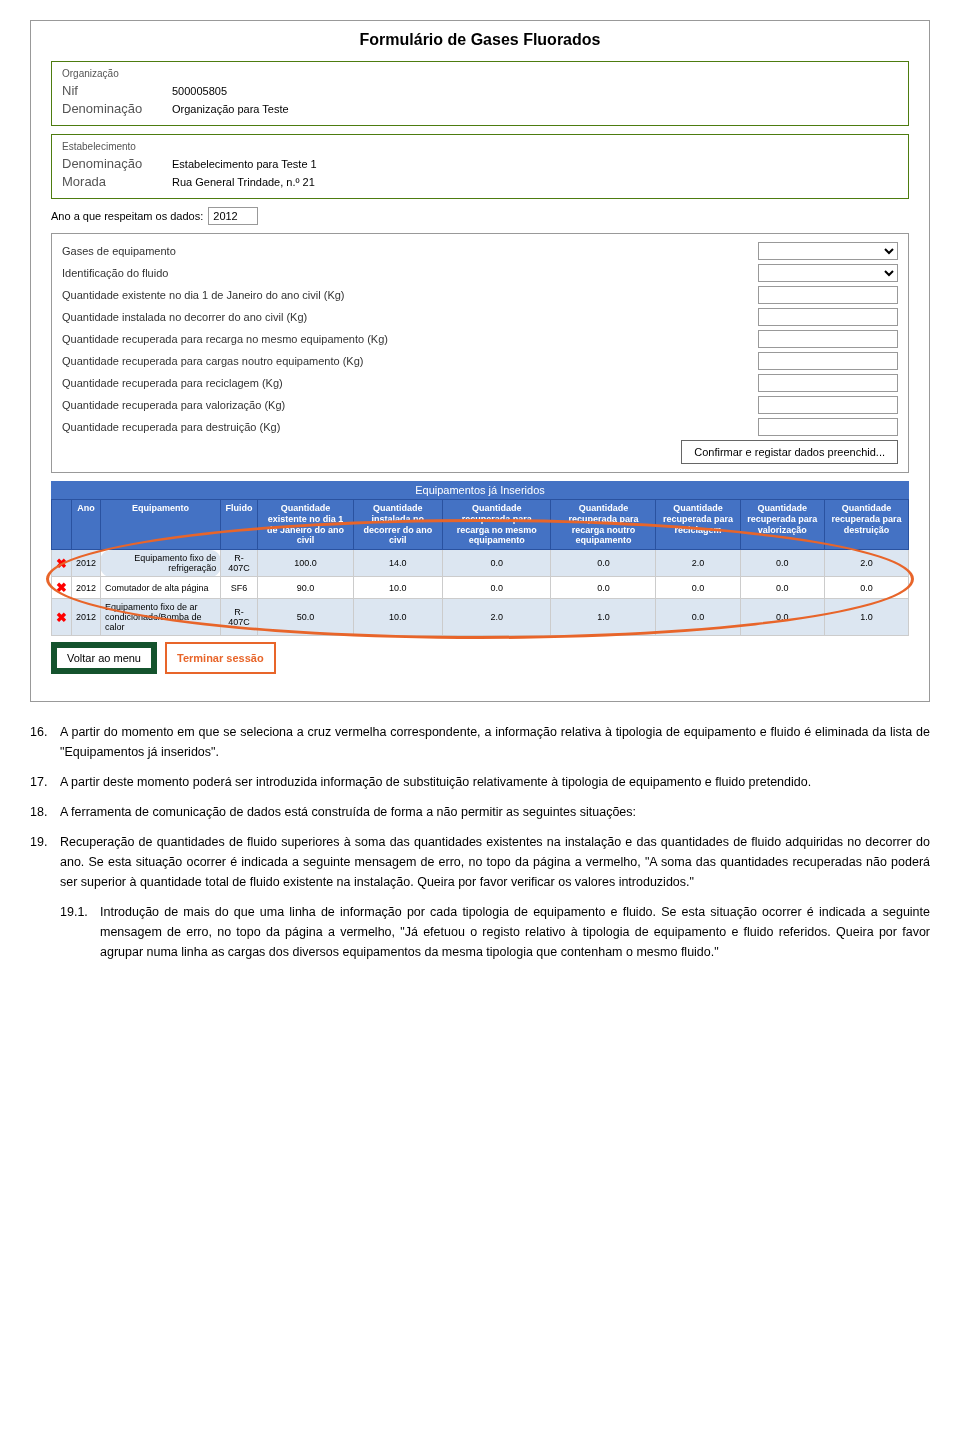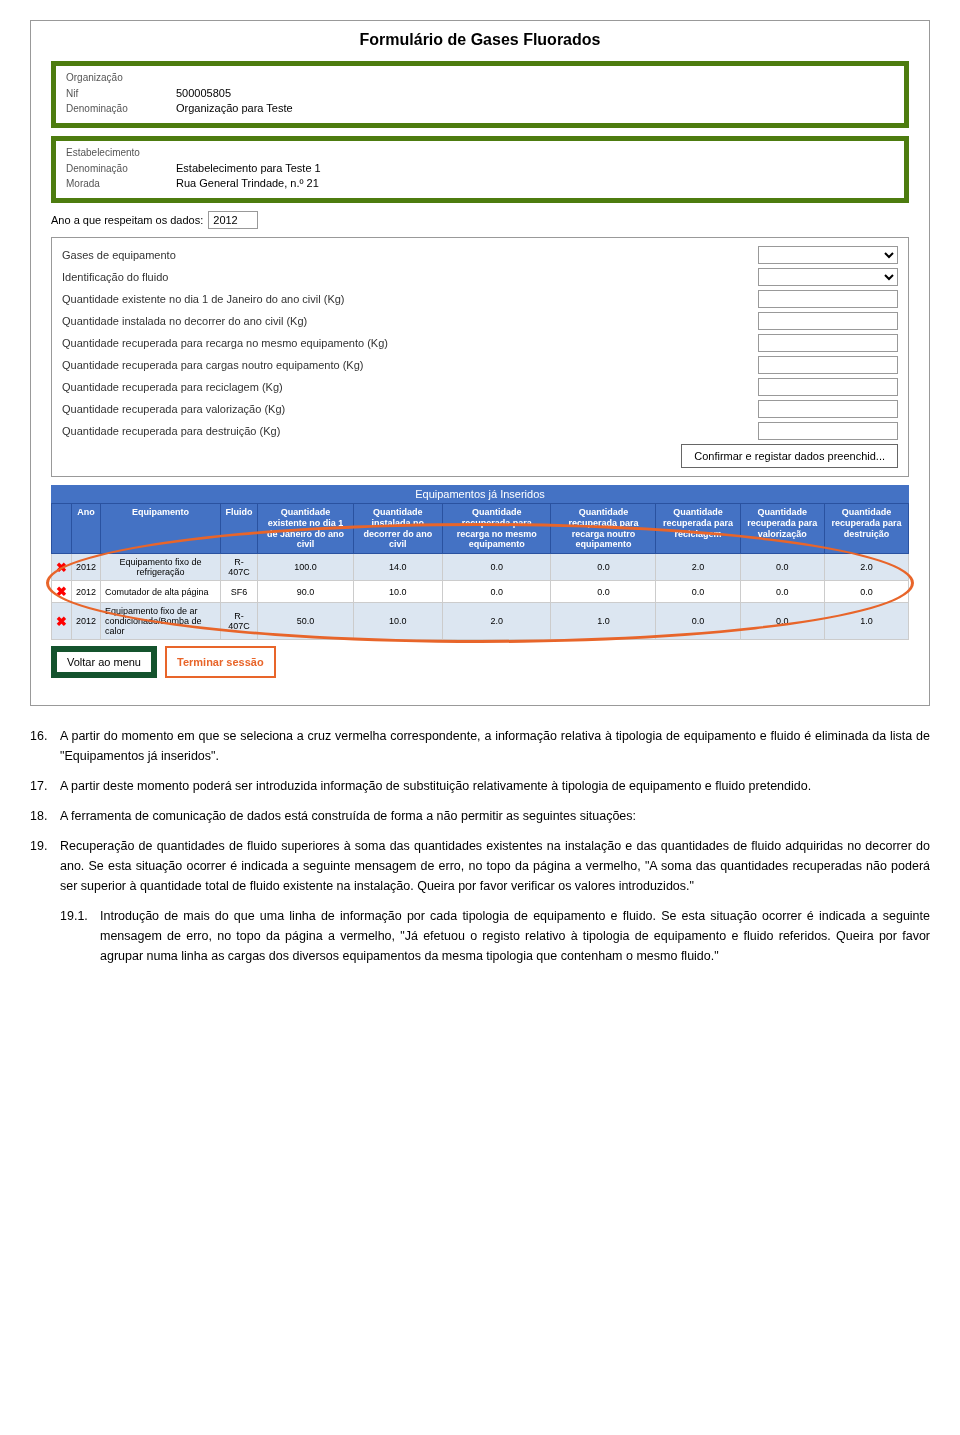--- a/index.html
+++ b/index.html
@@ -24,39 +24,39 @@
     }
 
     .form-title {
       text-align: center;
       font-size: 16px;
       font-weight: bold;
       margin-bottom: 12px;
     }
 
     .section-box {
-      border: 5px solid #4d7c0f;
+      border: 1px solid #4d7c0f;
       padding: 6px 10px;
       margin-bottom: 8px;
     }
 
     .section-label {
       font-size: 10px;
       color: #555;
       margin-bottom: 4px;
     }
 
     .field-row {
       display: flex;
       align-items: center;
       margin-bottom: 3px;
     }
 
     .field-label {
-      font-size: 10px;
+      font-size: 13px;
       color: #555;
       width: 110px;
       flex-shrink: 0;
     }
 
     .field-value {
       font-size: 11px;
     }
 
     
@@ -342,21 +342,21 @@
             <th>Quantidade recuperada para recarga noutro equipamento</th>
             <th>Quantidade recuperada para reciclagem</th>
             <th>Quantidade recuperada para valorização</th>
             <th>Quantidade recuperada para destruição</th>
           </tr>
         </thead>
         <tbody id="table-body">
         <tr>
               <td><span class="delete-icon" style="color: red;">✖</span></td>
               <td>2012</td>
-              <td style="text-align: center; font-size: 9px;">Equipamento fixo de refrigeração</td>
+              <td style="text-align: right; font-size: 9px; border-radius: 11px;">Equipamento fixo de refrigeração</td>
               <td>R-407C</td>
               <td>100.0</td>
               <td>14.0</td>
               <td>0.0</td>
               <td>0.0</td>
               <td>2.0</td>
               <td>0.0</td>
               <td>2.0</td>
             </tr>
             <tr>

